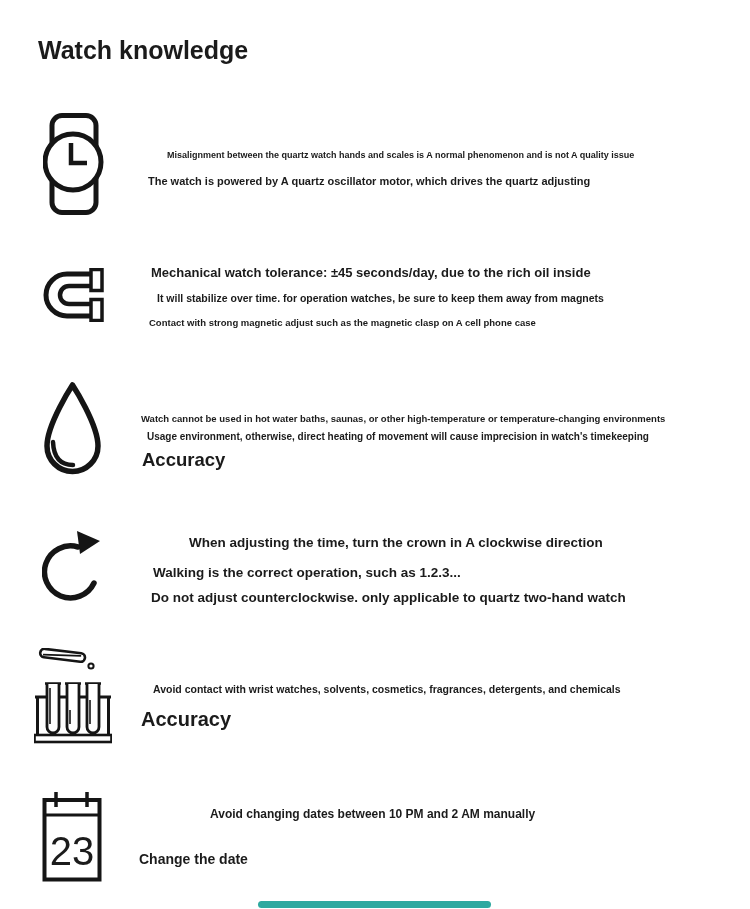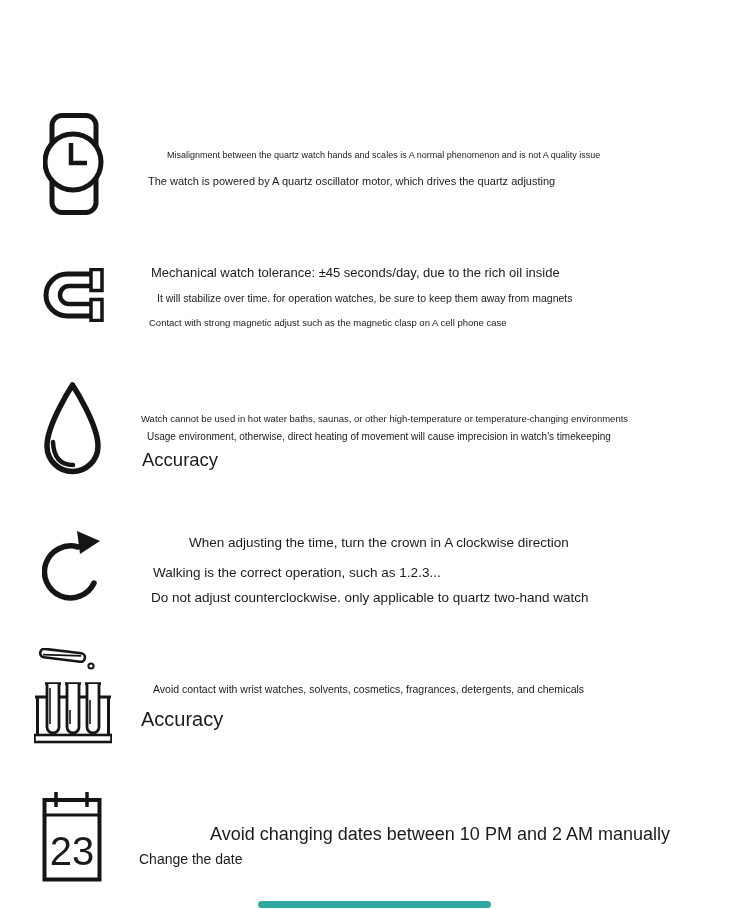--- a/index.html
+++ b/index.html
@@ -19,41 +19,42 @@
     top: 36px;
     margin: 0;
     font-size: 25px;
     font-weight: 700;
     color: #1b1b1b;
     white-space: nowrap;
   }
   .ln {
     position: absolute;
     white-space: nowrap;
-    font-weight: 400;
+    font-weight: 700;
     line-height: 1.2;
     color: #1b1b1b;
     text-align: right;
   }
   .icon { position: absolute; }
   .indicator {
     position: absolute;
     left: 258px;
     top: 901px;
     width: 233px;
     height: 7px;
     border-radius: 4px;
     background: #2fa9a0;
   }
 </style>
 </head>
 <body>
 
 <div class="canvas">
 
+  <h1 class="title">Watch knowledge</h1>
 
   <div>
     <svg class="icon" style="left:43px;top:112px" width="62" height="104" viewBox="0 0 62 104">
       <rect x="9" y="3.5" width="44" height="97" rx="10" fill="none" stroke="#151515" stroke-width="5"></rect>
       <circle cx="30" cy="50" r="28" fill="#ffffff" stroke="#151515" stroke-width="5"></circle>
       <path d="M28,31 V51 H44" fill="none" stroke="#151515" stroke-width="4.5"></path>
     </svg>
     <div class="ln" style="left:167px;top:150px;font-size:9px">Misalignment between the quartz watch hands and scales is A normal phenomenon and is not A quality issue</div>
     <div class="ln" style="left:148px;top:175px;font-size:11px">The watch is powered by A quartz oscillator motor, which drives the quartz adjusting</div>
   </div>
@@ -116,19 +117,19 @@
   </div>
 
   <div>
     <svg class="icon" style="left:42px;top:790px" width="60" height="92" viewBox="0 0 60 92">
       <rect x="2.5" y="10" width="55" height="79.5" fill="none" stroke="#151515" stroke-width="4"></rect>
       <line x1="2.5" y1="25" x2="57.5" y2="25" stroke="#151515" stroke-width="3"></line>
       <line x1="14" y1="2" x2="14" y2="17" stroke="#151515" stroke-width="3.5"></line>
       <line x1="45" y1="2" x2="45" y2="17" stroke="#151515" stroke-width="3.5"></line>
       <text x="30" y="75" text-anchor="middle" font-size="40" fill="#1b1b1b">23</text>
     </svg>
-    <div class="ln" style="left:210px;top:824px;font-size:18px">Avoid changing dates between 10 PM and 2 AM manually</div>
+    <div class="ln" style="left:210px;top:807px;font-size:12px">Avoid changing dates between 10 PM and 2 AM manually</div>
     <div class="ln" style="left:139px;top:851px;font-size:14px">Change the date</div>
   </div>
 
   <div class="indicator"></div>
 
 </div>
 
 </body></html>

